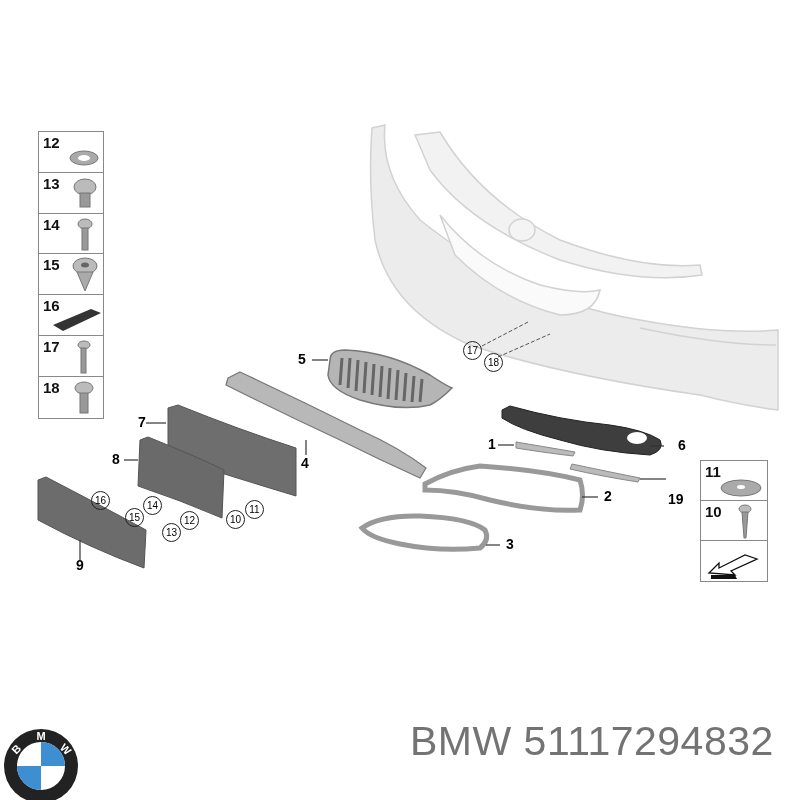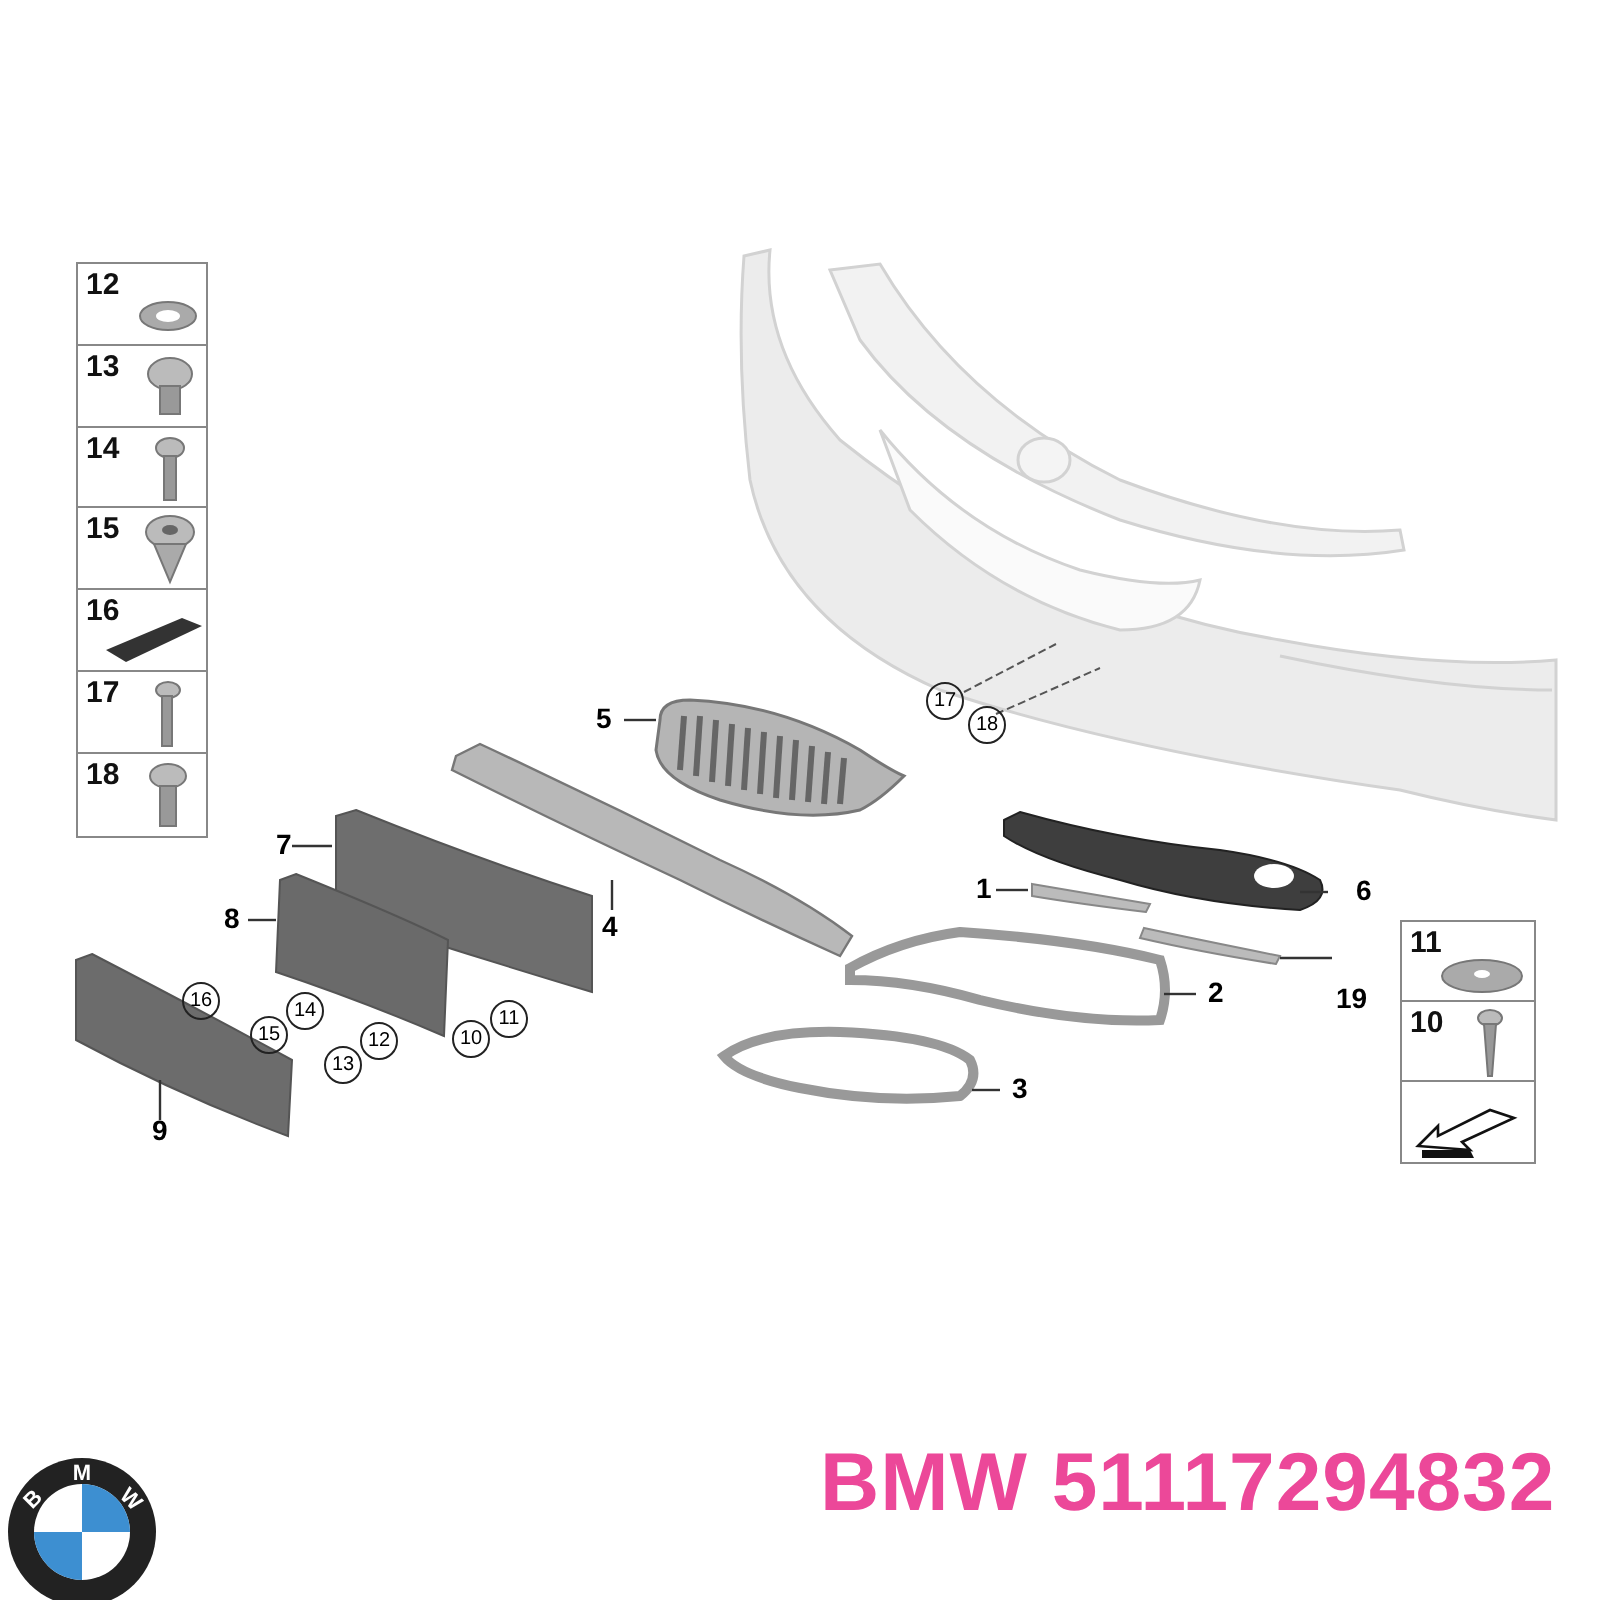--- a/index.html
+++ b/index.html
@@ -7,21 +7,21 @@
   .legend{position:absolute;border:1.5px solid #888;background:#fff;}
   .legend .cell{position:relative;border-bottom:1.5px solid #888;box-sizing:border-box;}
   .legend .cell:last-child{border-bottom:none;}
   .legend .num{position:absolute;left:4px;top:2px;font-weight:bold;font-size:15px;color:#111;}
   .legend svg{position:absolute;left:0;top:0;}
   #left-legend{left:38px;top:131px;width:64px;height:286px;}
   #left-legend .cell{height:40.8px;}
   #right-legend{left:700px;top:460px;width:66px;height:120px;}
   #right-legend .cell{height:40px;}
   #diagram{position:absolute;left:0;top:0;}
-  #footer-text{position:absolute;left:410px;top:718px;font-size:41px;color:#ec4899;letter-spacing:0.5px;font-weight:bold;}
+  #footer-text{position:absolute;left:410px;top:718px;font-size:41px;color:#737373;letter-spacing:0.5px;}
   #bmw-logo{position:absolute;left:3px;top:728px;}
 </style>
 </head>
 <body>
 
 <svg id="diagram" width="800" height="800" viewBox="0 0 800 800">
 
   <g fill="#ececec" stroke="#d2d2d2" stroke-width="1.5">
     <path d="M372,128 L385,125 Q380,175 420,220 Q520,300 640,320 Q720,335 778,330 L778,410 Q740,405 700,395 Q560,375 470,345 Q390,310 375,240 Q368,180 372,128 Z"></path>
     <path d="M415,135 L440,132 Q480,200 560,240 Q640,270 700,265 L702,275 Q640,285 560,260 Q470,225 430,170 Z" fill="#f2f2f2"></path>

